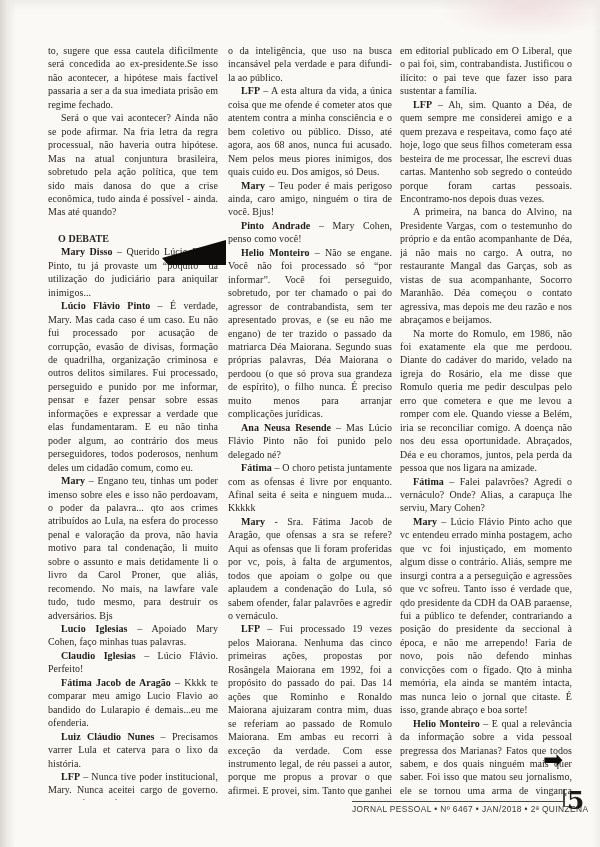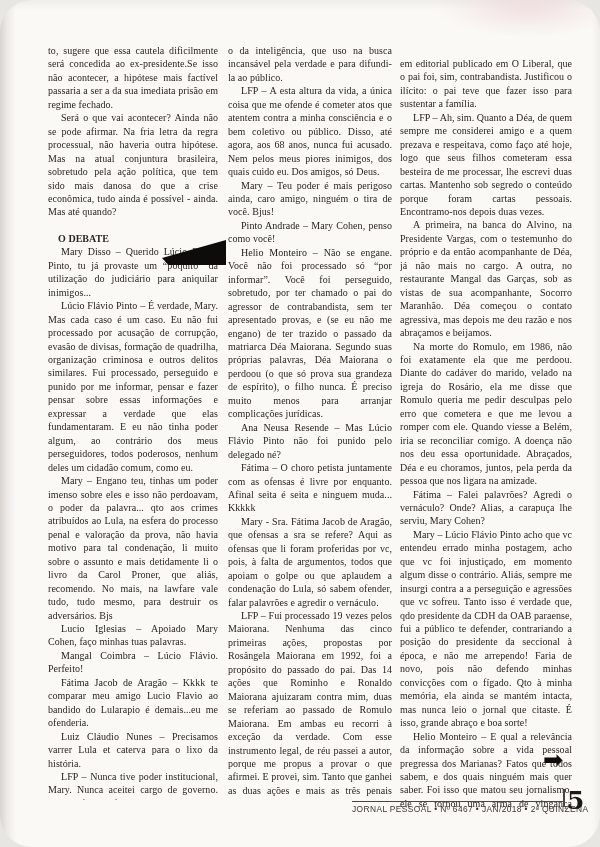--- a/index.html
+++ b/index.html
@@ -9,33 +9,32 @@
     margin:0 auto;
     overflow:hidden;
     color:var(--ink,#2b2620);
     background:
       radial-gradient(ellipse 130px 40px at 88% 1%, rgba(233,205,210,.55), rgba(233,205,210,0) 70%),
       linear-gradient(90deg, #d8d5d0 0px, #eceae6 7px, rgba(250,249,245,0) 16px),
       linear-gradient(180deg, #efede9 0px, rgba(250,249,245,0) 10px),
       linear-gradient(270deg, #f0eeea 0px, rgba(250,249,245,0) 8px),
       var(--paper,#faf9f5);
     font-family:"Liberation Serif","DejaVu Serif",serif;
-    border-radius:32px;
   }
   .col{
     position:absolute;top:44px;height:756px;overflow:hidden;
     font-size:10px;line-height:13.45px;text-align:justify;
     letter-spacing:.05px;
   }
   #col0{left:48px;width:170px;}
   #col1{left:228px;width:164px;}
-  #col2{left:400px;width:172px;margin-top:13px;}
+  #col2{left:400px;width:172px;}
   .col p{margin:0;text-indent:13px;}
   .col p.flush{text-indent:0;}
-  .col b{font-weight:normal;color:#1f1b16;}
+  .col b{font-weight:bold;color:#1f1b16;}
   .col .heading{font-weight:bold;margin:13px 0 0 10px;}
   #wedge{
     position:absolute;left:162px;top:240px;width:64px;height:25px;
     background:#0d0c0b;
     clip-path:polygon(0 72%, 100% 0, 100% 100%, 10% 100%);
   }
   #cont-arrow{
     position:absolute;left:543px;top:748px;
     font-family:"DejaVu Sans",sans-serif;
     font-size:24px;color:#0d0c0b;line-height:1;
@@ -59,21 +58,21 @@
 
 <div id="page">
   <div class="col" id="col0">
       <p class="flush">to, sugere que essa cautela dificilmente será concedida ao ex-presidente.Se isso não acontecer, a hipótese mais factível passaria a ser a da sua imediata prisão em regime fechado.</p>
       <p>Será o que vai acontecer? Ainda não se pode afirmar. Na fria letra da regra processual, não haveria outra hipótese. Mas na atual conjuntura brasileira, sobretudo pela ação política, que tem sido mais danosa do que a crise econômica, tudo ainda é possível - ainda. Mas até quando?</p>
       <div class="heading">O DEBATE</div>
       <p><b>Mary Disso</b> – Querido Lúcio Flávio Pinto, tu já provaste um “poquito” da utilização do judiciário para aniquilar inimigos...</p>
       <p><b>Lúcio Flávio Pinto</b> – É verdade, Mary. Mas cada caso é um caso. Eu não fui processado por acusação de corrupção, evasão de divisas, formação de quadrilha, organização criminosa e outros delitos similares. Fui processado, perseguido e punido por me informar, pensar e fazer pensar sobre essas informações e expressar a verdade que elas fundamentaram. E eu não tinha poder algum, ao contrário dos meus perseguidores, todos poderosos, nenhum deles um cidadão comum, como eu.</p>
       <p><b>Mary</b> – Engano teu, tinhas um poder imenso sobre eles e isso não perdoavam, o poder da palavra... qto aos crimes atribuídos ao Lula, na esfera do processo penal e valoração da prova, não havia motivo para tal condenação, li muito sobre o assunto e mais detidamente li o livro da Carol Proner, que aliás, recomendo. No mais, na lawfare vale tudo, tudo mesmo, para destruir os adversários. Bjs</p>
       <p><b>Lucio Iglesias</b> – Apoiado Mary Cohen, faço minhas tuas palavras.</p>
-      <p><b>Mangal Coimbra</b> – Lúcio Flávio. Perfeito!</p>
+      <p><b>Claudio Iglesias</b> – Lúcio Flávio. Perfeito!</p>
       <p><b>Fátima Jacob de Aragão</b> – Kkkk te comparar meu amigo Lucio Flavio ao bandido do Lularapio é demais...eu me ofenderia.</p>
       <p><b>Luiz Cláudio Nunes</b> – Precisamos varrer Lula et caterva para o lixo da história.</p>
       <p><b>LFP</b> – Nunca tive poder institucional, Mary. Nunca aceitei cargo de governo. Nunca fui chefe de nada. Aliás, sou agora. Mas apenas de mim mesmo, no Jornal Pessoal. Meu poder é o mais democrático que existe:</p>
     </div>
   <div class="col" id="col1">
       <p class="flush">o da inteligência, que uso na busca incansável pela verdade e para difundi-la ao público.</p>
       <p><b>LFP</b> – A esta altura da vida, a única coisa que me ofende é cometer atos que atentem contra a minha consciência e o bem coletivo ou público. Disso, até agora, aos 68 anos, nunca fui acusado. Nem pelos meus piores inimigos, dos quais cuido eu. Dos amigos, só Deus.</p>
       <p><b>Mary</b> – Teu poder é mais perigoso ainda, caro amigo, ninguém o tira de você. Bjus!</p>
       <p><b>Pinto Andrade</b> – Mary Cohen, penso como você!</p>
       <p><b>Helio Monteiro</b> – Não se engane. Você não foi processado só “por informar”. Você foi perseguido, sobretudo, por ter chamado o pai do agressor de contrabandista, sem ter apresentado provas, e (se eu não me engano) de ter trazido o passado da matriarca Déa Maiorana. Segundo suas próprias palavras, Déa Maiorana o perdoou (o que só prova sua grandeza de espírito), o filho nunca. É preciso muito menos para arranjar complicações jurídicas.</p>

